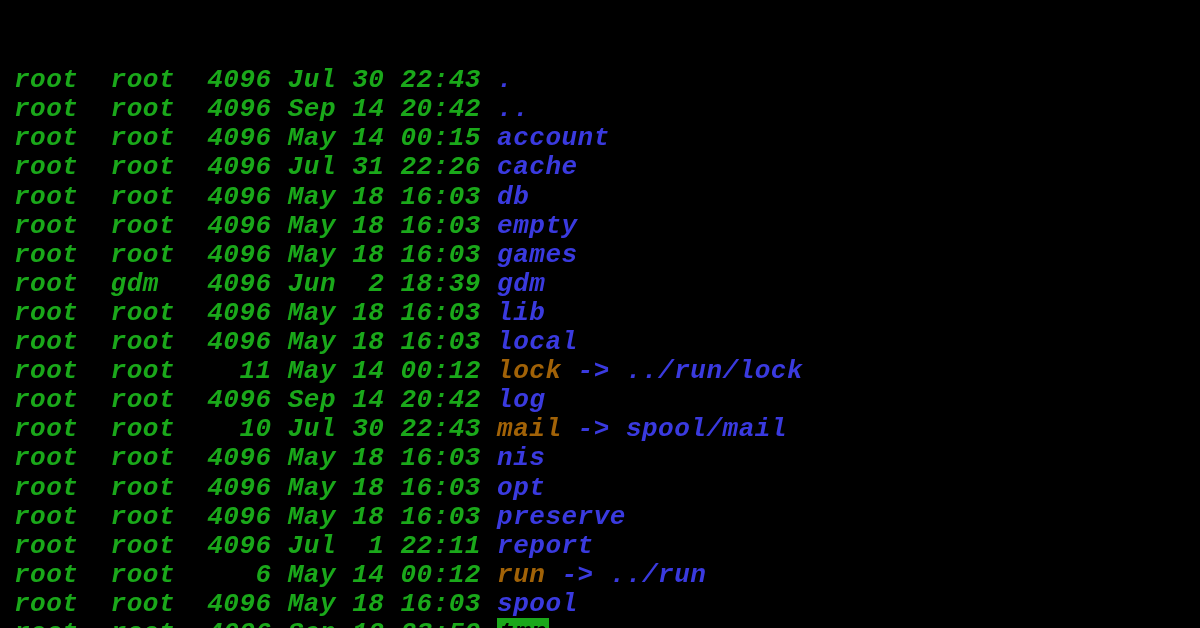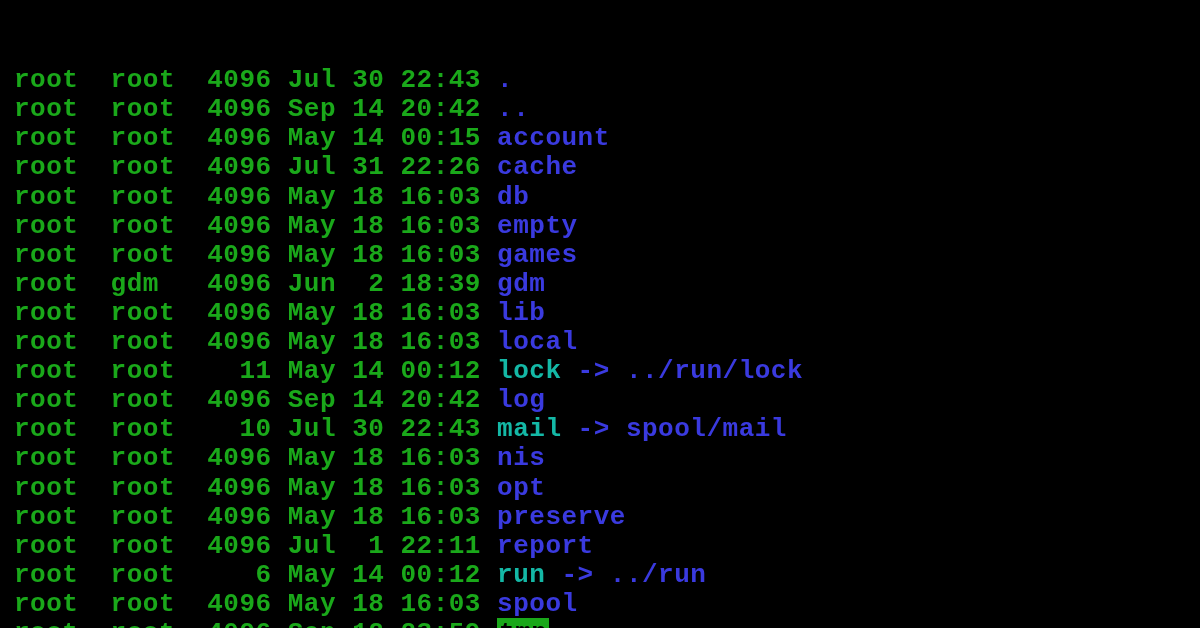--- a/index.html
+++ b/index.html
@@ -12,24 +12,24 @@
   }
   .terminal {
     font-family: "Courier New", Courier, monospace;
     font-size: 26px;
     line-height: 29.1px;
     font-weight: bold;
     padding: 8px 14px;
     white-space: pre;
     letter-spacing: 0.5px;
   }
-  .row { display: block; }
+  .row { display: block; font-style: italic; }
   .green { color: #1aa81a; }
   .blue  { color: #3a3adf; }
-  .cyan  { color: #14b8a6; }
+  .cyan  { color: #a16207; }
   .hilite {
     background: #1aa81a;
     color: #000;
     padding: 0 2px;
   }
 </style>
 </head>
 <body>
 
 <div class="terminal">

